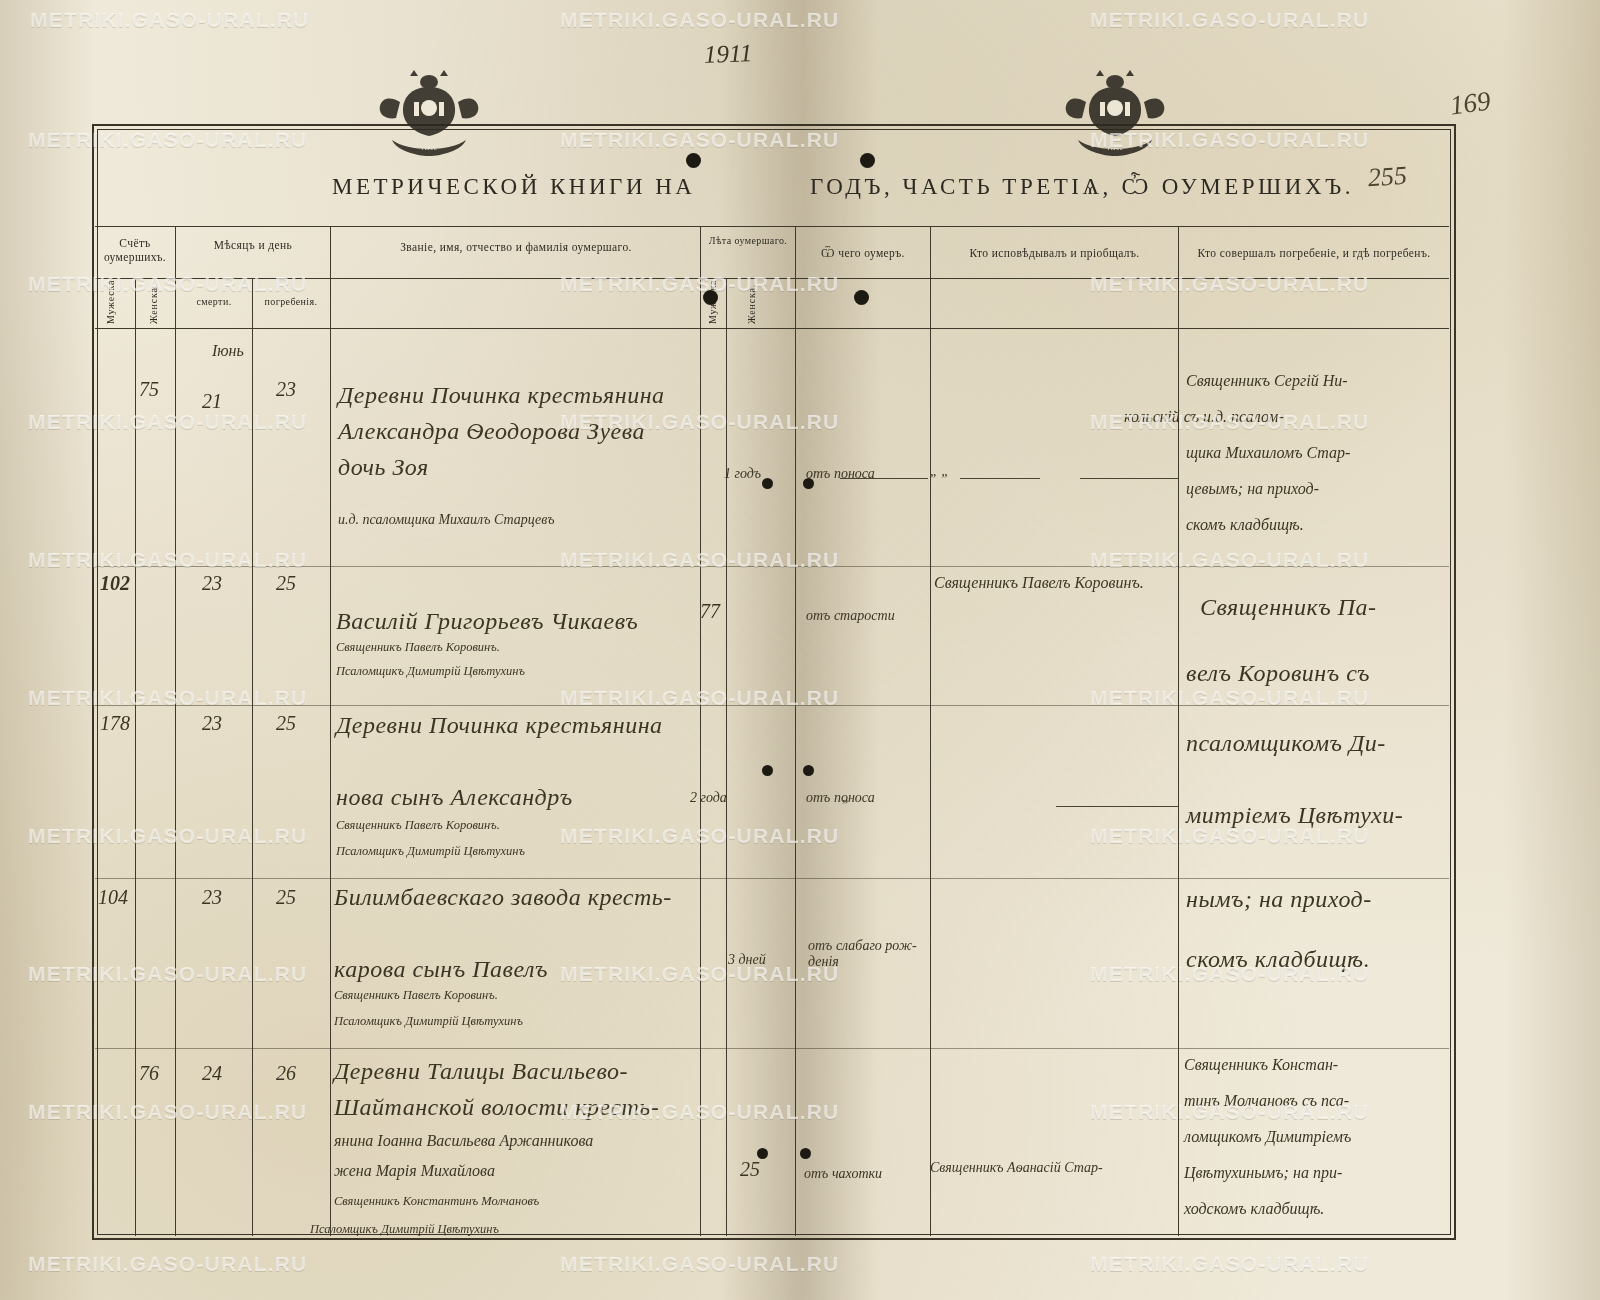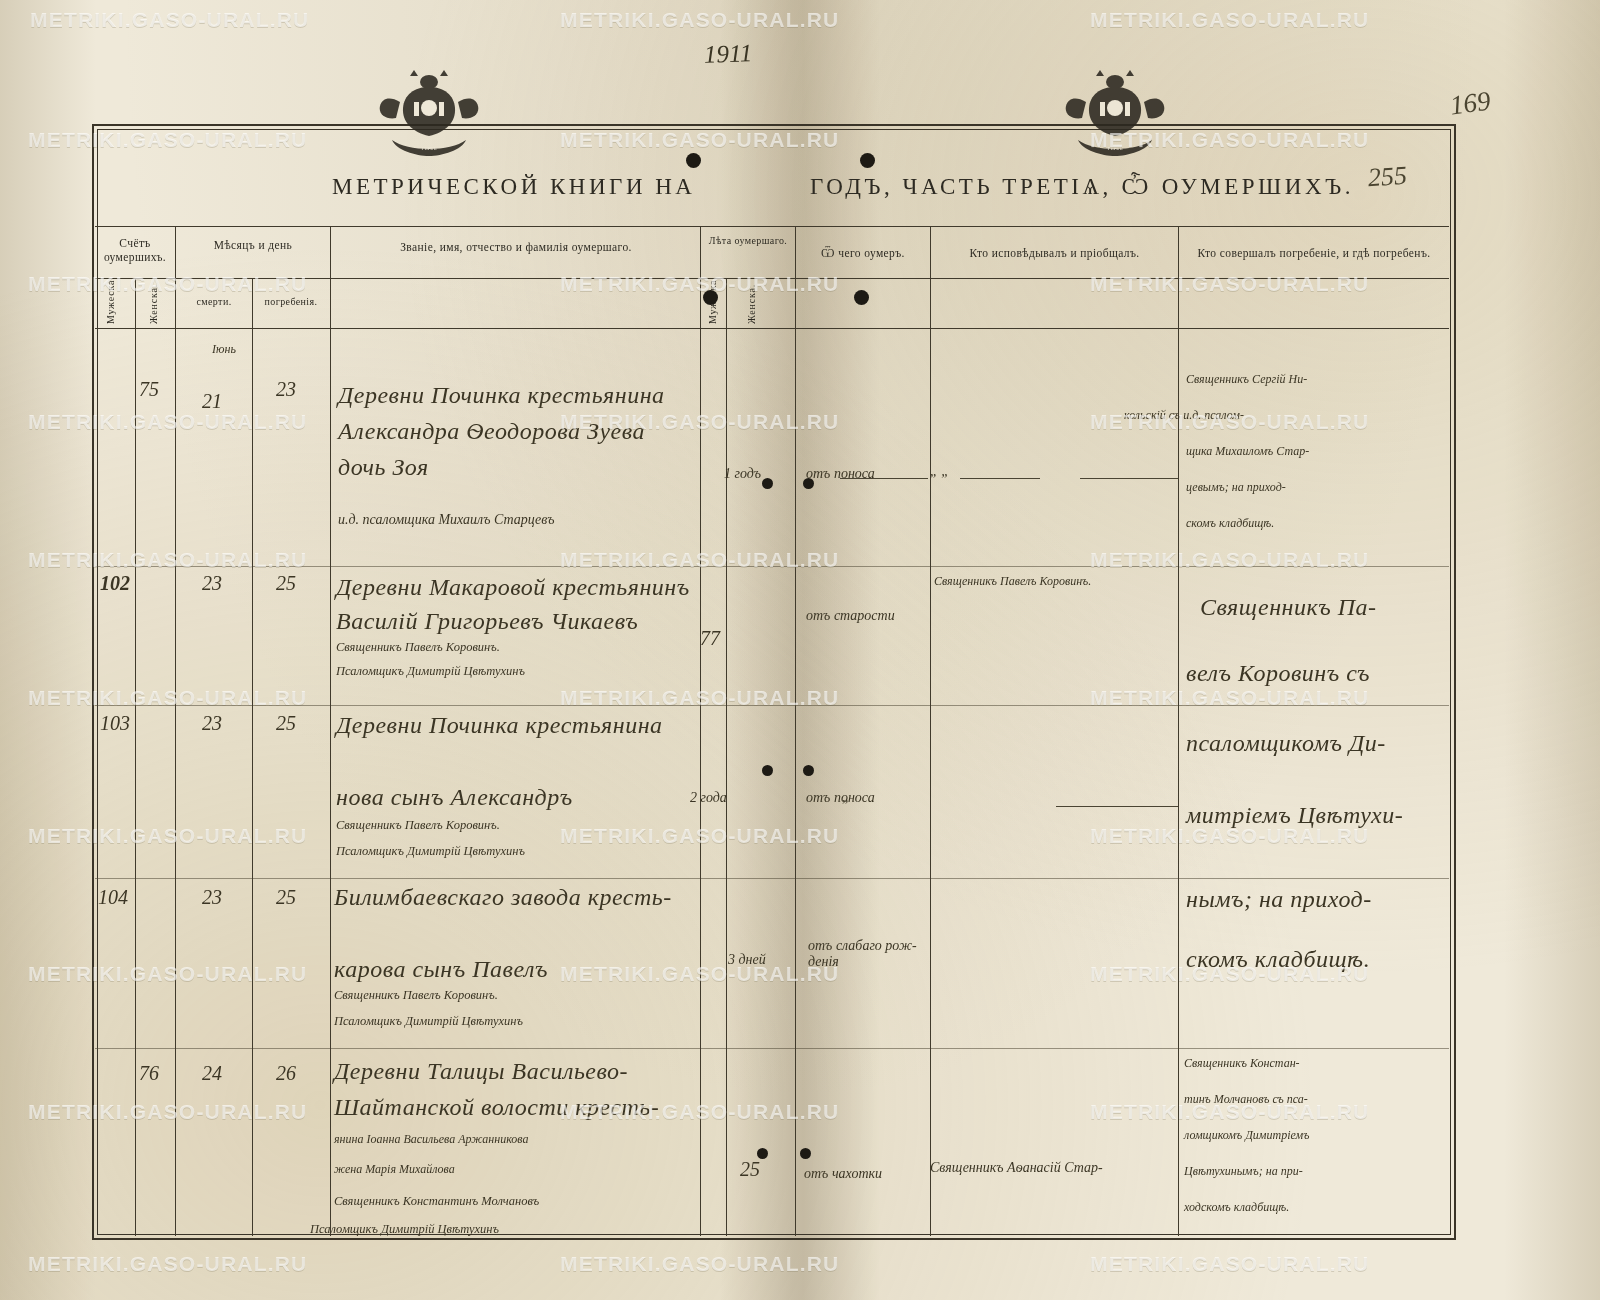--- a/index.html
+++ b/index.html
@@ -179,21 +179,21 @@
 
   
   .ink {
     position: absolute;
     font-family: "Liberation Serif", serif;
     font-style: italic;
     color: #3b3524;
     z-index: 17;
     white-space: nowrap;
   }
-  .ink.mid { font-size: 12px; }
+  .ink.mid { font-size: 16px; }
   .ink.sm  { font-size: 14px; }
   .ink.xs  { font-size: 12.5px; }
   .ink.num { font-size: 20px; }
   .ink.flow { font-size: 24px; letter-spacing: 0.5px; }
 
   .rowline {
     position: absolute;
     border-top: 1px solid rgba(80,72,55,0.55);
     z-index: 11;
   }
@@ -357,35 +357,34 @@
   <div class="ink mid" style="left:1186px; top:372px;">Священникъ Сергій Ни-</div>
   <div class="ink mid" style="left:1124px; top:408px;">кольскій съ и.д. псалом-</div>
   <div class="ink mid" style="left:1186px; top:444px;">щика Михаиломъ Стар-</div>
   <div class="ink mid" style="left:1186px; top:480px;">цевымъ; на приход-</div>
   <div class="ink mid" style="left:1186px; top:516px;">скомъ кладбищѣ.</div>
 
   <div class="ink num" style="left:100px; top:572px;font-weight:bold;">102</div>
   <div class="ink num" style="left:202px; top:572px;">23</div>
   <div class="ink num" style="left:276px; top:572px;">25</div>
 
-  <div class="ink flow" style="left:336px; top:574px;">Деревни Макаровой крестьянинъ</div>
   <div class="ink flow" style="left:336px; top:608px;">Василій Григорьевъ Чикаевъ</div>
   <div class="ink xs" style="left:336px; top:640px;">Священникъ Павелъ Коровинъ.</div>
   <div class="ink xs" style="left:336px; top:664px;">Псаломщикъ Димитрій Цвѣтухинъ</div>
 
-  <div class="ink num" style="left:700px; top:600px;margin-top:27px;">77</div>
+  <div class="ink num" style="left:700px; top:600px;">77</div>
   <div class="ink sm" style="left:806px; top:608px;">отъ старости</div>
   <div class="ink mid" style="left:934px; top:574px;">Священникъ Павелъ Коровинъ.</div>
 
   <div class="ink flow" style="left:1200px; top:594px;">Священникъ Па-</div>
   <div class="ink flow" style="left:1186px; top:660px;">велъ Коровинъ съ</div>
   <div class="ink flow" style="left:1186px; top:730px;">псаломщикомъ Ди-</div>
   <div class="ink flow" style="left:1186px; top:802px;">митріемъ Цвѣтухи-</div>
 
-  <div class="ink num" style="left:100px; top:712px;">103</div>
+  <div class="ink num" style="left:100px; top:712px;">178</div>
   <div class="ink num" style="left:202px; top:712px;">23</div>
   <div class="ink num" style="left:276px; top:712px;">25</div>
 
   <div class="ink flow" style="left:336px; top:712px;">Деревни Починка крестьянина</div>
   <div class="ink flow" style="left:336px; top:784px;">нова сынъ Александръ</div>
   <div class="ink xs" style="left:336px; top:818px;">Священникъ Павелъ Коровинъ.</div>
   <div class="ink xs" style="left:336px; top:844px;">Псаломщикъ Димитрій Цвѣтухинъ</div>
 
   <div class="ink sm" style="left:690px; top:790px;">2 года</div>
   <div class="ink sm" style="left:806px; top:790px;">отъ поноса</div>

